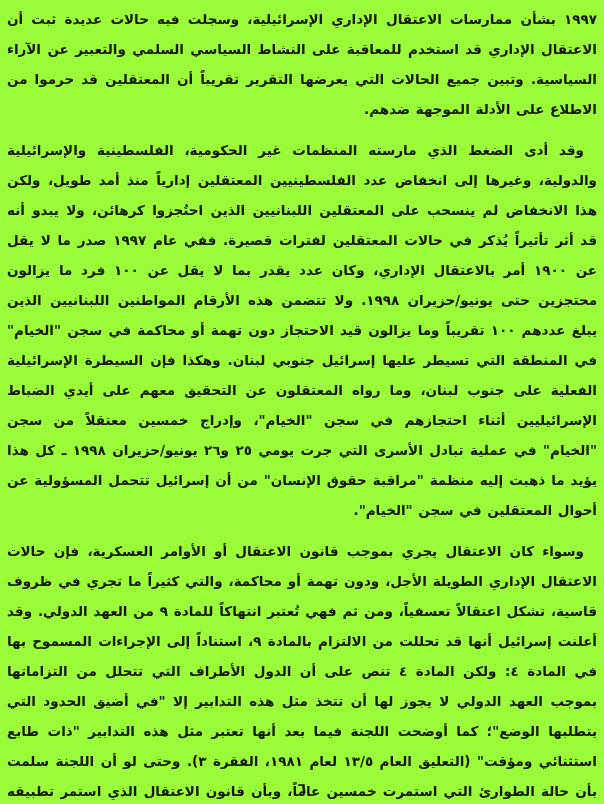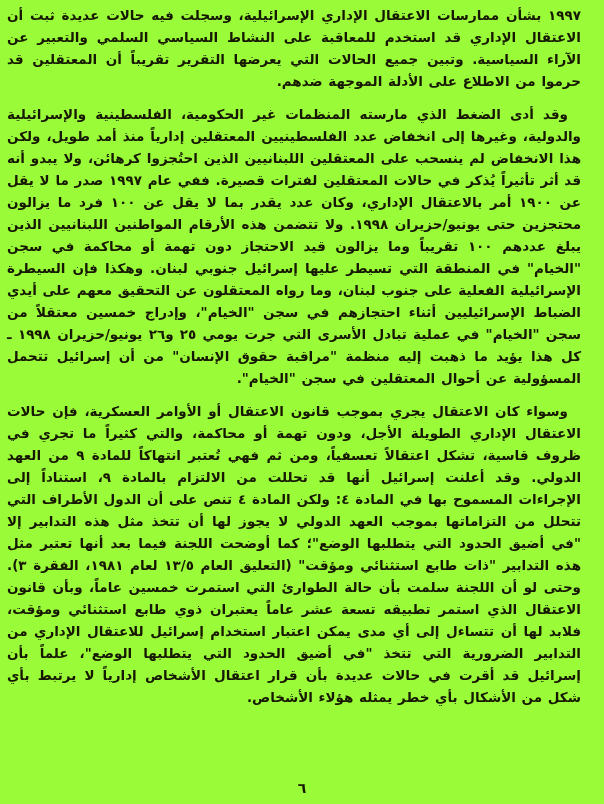--- a/index.html
+++ b/index.html
@@ -19,23 +19,23 @@
     direction: rtl;
     font-family: "DejaVu Sans", sans-serif;
     font-weight: bold;
     color: #161802;
     background: #9afc38;
   }
   .content {
     padding: 4px 7px 0 7px;
   }
   p.para {
-    margin: 0 16px 11px 0;
+    margin: 0 0 11px 0;
     font-size: 13.5px;
-    line-height: 22px;
+    line-height: 30px;
     text-align: justify;
     text-align-last: right;
     word-spacing: 1px;
   }
   p.para.indented {
     text-indent: 13px;
   }
   .page-number {
     position: absolute;
     bottom: 8px;

